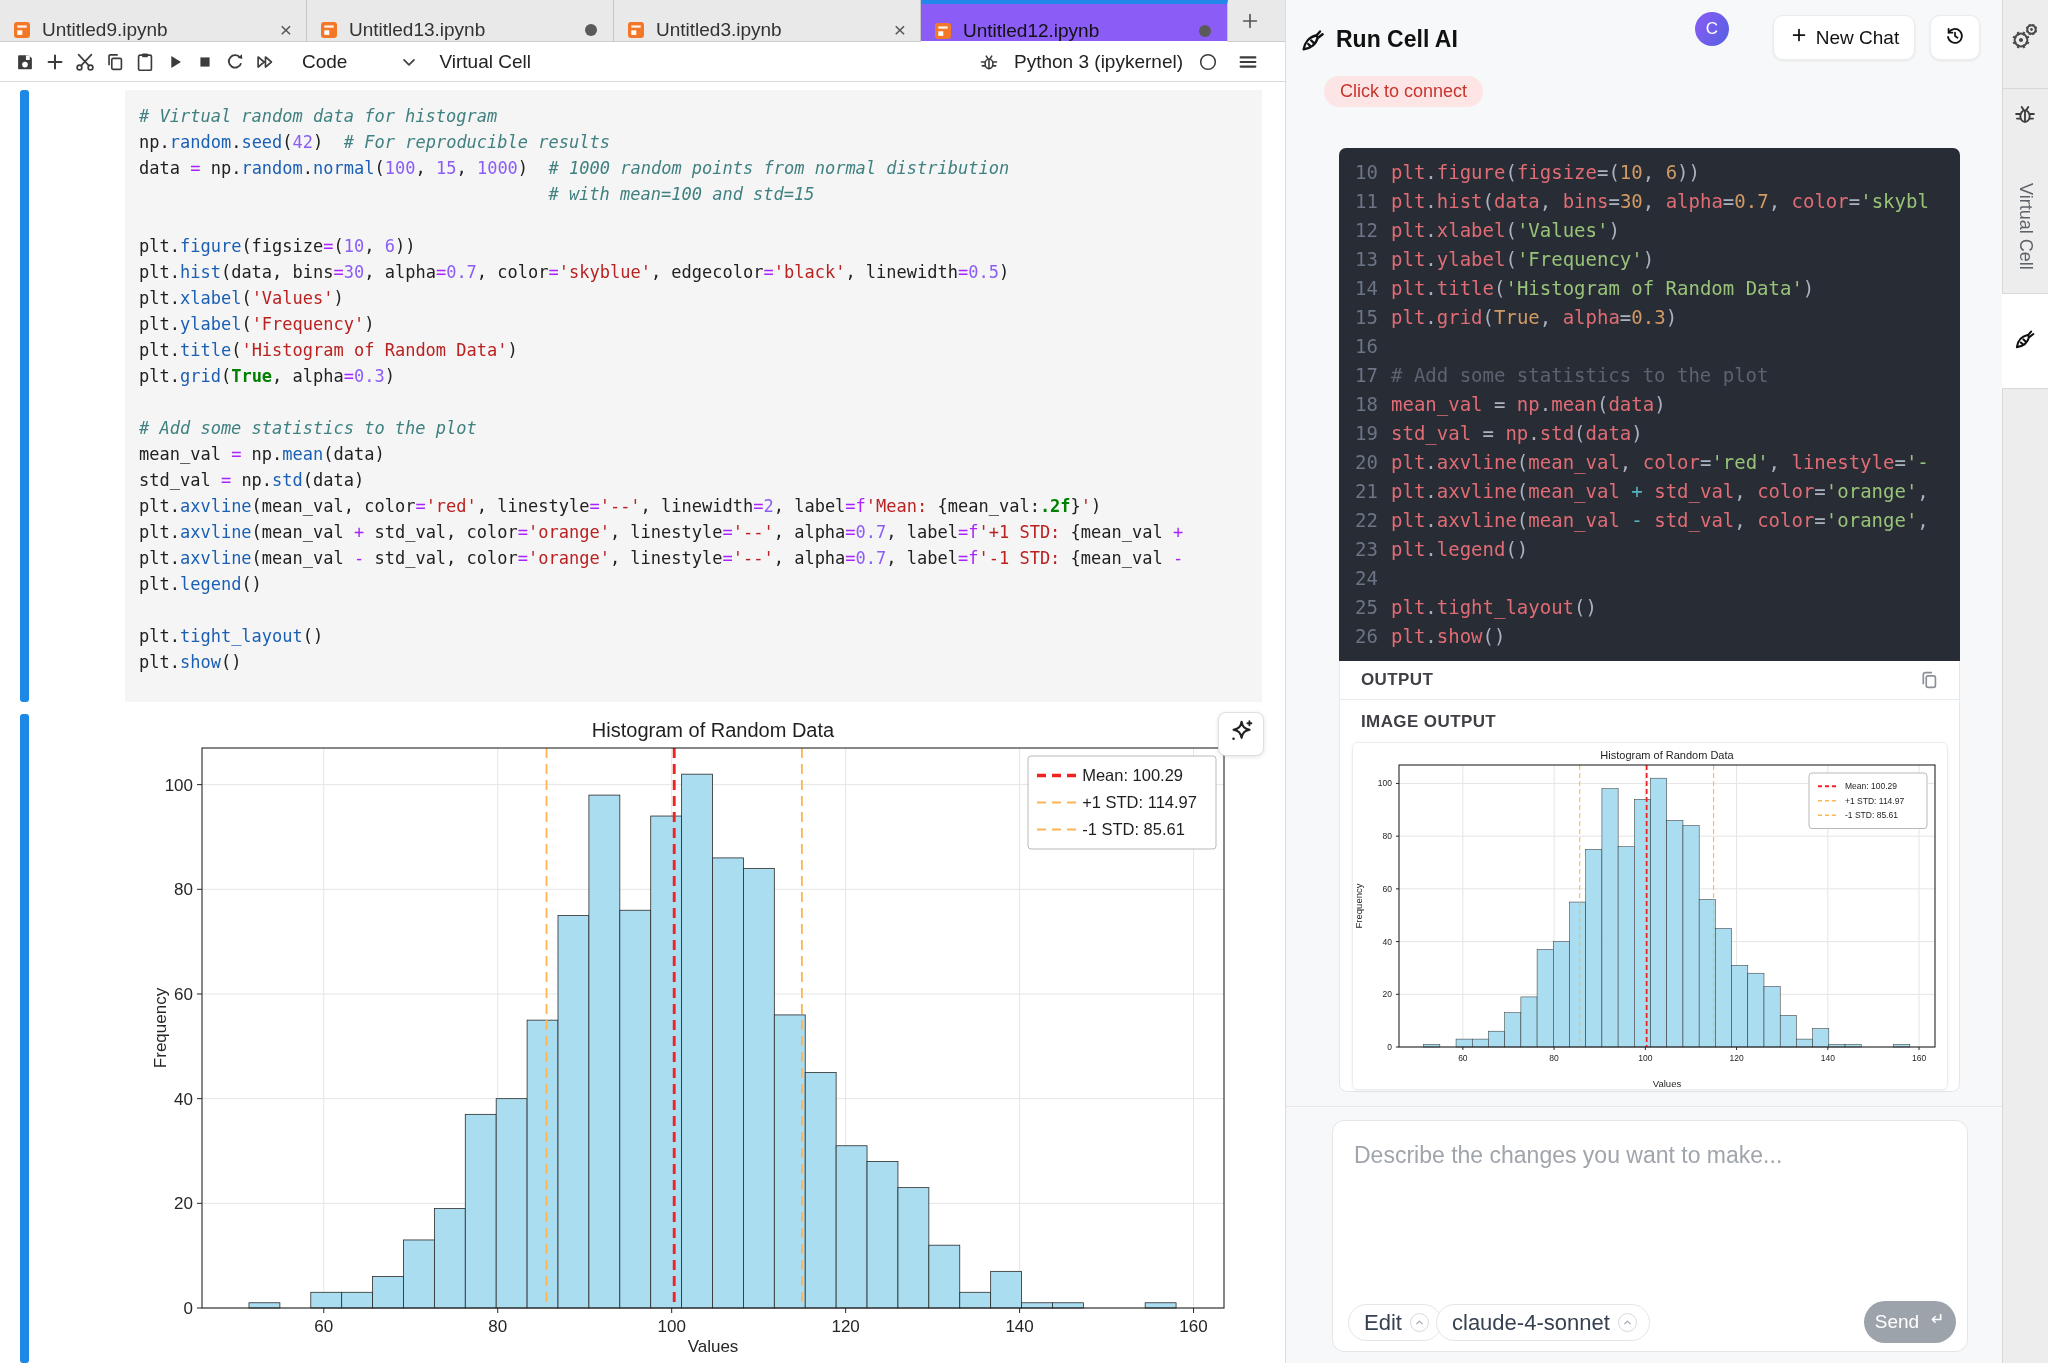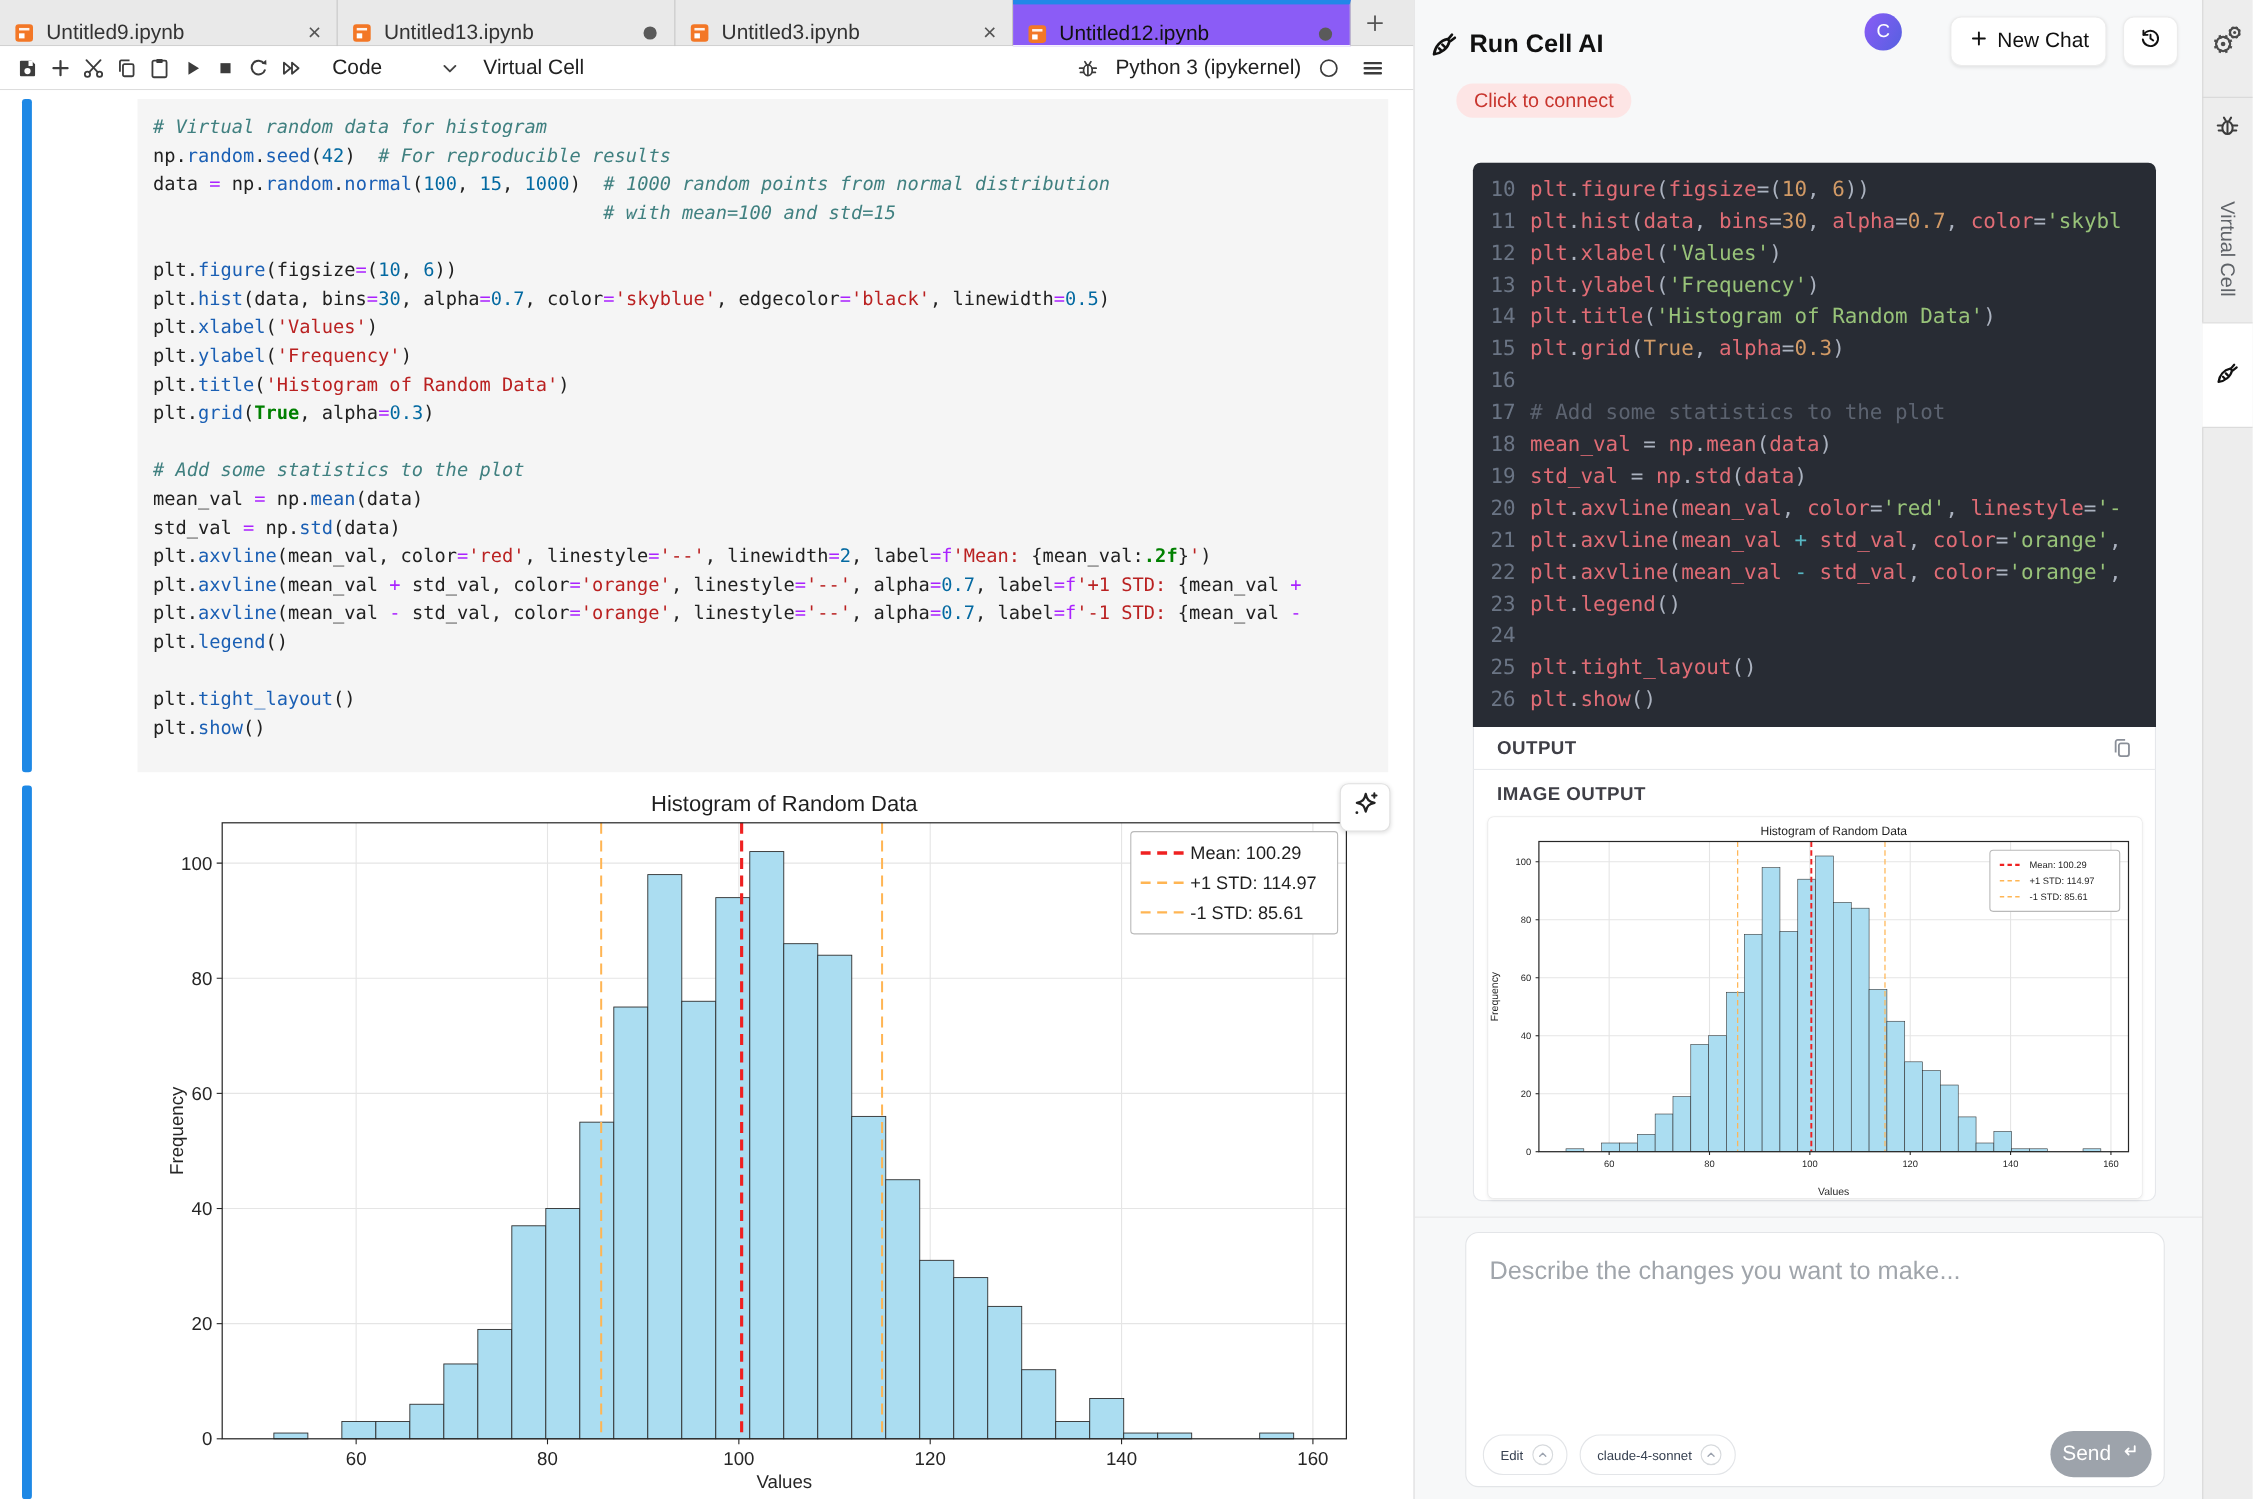--- a/index.html
+++ b/index.html
@@ -26,21 +26,21 @@
   #tb-right { margin-left:auto; display:flex; align-items:center; gap:10px; }
   #kernel-name { font-size:19px; color:#222; }
 
   
   #nb-area { left:0; top:82px; width:1285px; height:1281px; background:#fff; }
   .collapser { position:absolute; left:20px; width:9px; background:#1e88e5; border-radius:3px; cursor:pointer; }
   #code-cell { position:absolute; left:125px; top:90px; width:1137px; height:612px; background:#f5f5f5; padding:13px 0 0 14px; overflow:hidden; cursor:text; }
   #code-cell .cl { font-family:"DejaVu Sans Mono", monospace; font-size:17px; line-height:26px; white-space:pre; color:#212121; }
   .tok-c { color:#408080; font-style:italic; }
   .tok-p { color:#1a5fb4; }
-  .tok-n { color:#0369a1; }
+  .tok-n { color:#8b5cf6; }
   .tok-s { color:#ba2121; }
   .tok-o { color:#aa22ff; }
   .tok-k { color:#008000; font-weight:bold; }
   .tok-f { color:#aa22ff; }
   .tok-g { color:#008000; font-weight:bold; }
   .tok-t { color:#212121; }
   #main-chart { position:absolute; left:150px; top:712px; width:1090px; height:648px; }
   #sparkle-btn { position:absolute; left:1218px; top:712px; width:46px; height:44px; background:#fff; border:1px solid #e0e0e0; border-radius:8px; display:flex; align-items:center; justify-content:center; box-shadow:0 1px 4px rgba(0,0,0,.12); cursor:pointer; z-index:3; }
 
   
@@ -62,21 +62,21 @@
   #output-row { position:absolute; left:1339px; top:661px; width:621px; height:39px; border-bottom:1px solid #e8eaed; display:flex; align-items:center; padding:0 18px 0 22px; }
   #output-label { font-size:17px; font-weight:600; letter-spacing:.4px; color:#3f3f46; }
   #copy-output-btn { margin-left:auto; width:26px; height:26px; display:flex; align-items:center; justify-content:center; cursor:pointer; }
   #image-output-label { position:absolute; left:1361px; top:712px; font-size:17px; font-weight:600; letter-spacing:.4px; color:#3f3f46; }
   #mini-chart { position:absolute; left:1352px; top:742px; width:596px; height:348px; background:#fff; border:1px solid #ececec; border-radius:6px; box-shadow:0 1px 3px rgba(0,0,0,.06); overflow:hidden; }
 
   #panel-divider { position:absolute; left:1286px; top:1106px; width:716px; height:1px; background:#e7e7e9; }
   #input-card { position:absolute; left:1332px; top:1120px; width:636px; height:232px; background:#fff; border:1px solid #e3e5e8; border-radius:12px; }
   #prompt-input { position:absolute; left:1354px; top:1142px; width:590px; height:130px; border:none; outline:none; resize:none; font-family:"Liberation Sans", sans-serif; font-size:23px; color:#333; background:transparent; }
   #prompt-input::placeholder { color:#a0a5ab; }
-  .pill { position:absolute; height:37px; background:#fff; border:1px solid #e3e5e8; border-radius:19px; display:flex; align-items:center; gap:8px; padding:0 12px 0 15px; font-size:12px; color:#374151; cursor:pointer; }
+  .pill { position:absolute; height:37px; background:#fff; border:1px solid #e3e5e8; border-radius:19px; display:flex; align-items:center; gap:8px; padding:0 12px 0 15px; font-size:22px; color:#374151; cursor:pointer; }
   .pill .chev-circ { width:19px; height:19px; border-radius:50%; border:1px solid #d7dadd; display:flex; align-items:center; justify-content:center; }
   #edit-pill { left:1348px; top:1304px; }
   #model-pill { left:1436px; top:1304px; }
   #send-btn { position:absolute; left:1864px; top:1301px; width:92px; height:42px; background:#9da3ab; border:none; border-radius:21px; color:#fff; font-size:19px; font-family:"Liberation Sans", sans-serif; display:flex; align-items:center; justify-content:center; gap:7px; cursor:pointer; }
 
   
   #rail { left:2002px; top:0; width:46px; height:1363px; background:#ededed; border-left:1px solid #d8d8d8; }
   .rail-div { position:absolute; left:2002px; width:46px; height:1px; background:#d8d8d8; }
   .rail-btn { position:absolute; left:2002px; width:46px; display:flex; align-items:center; justify-content:center; cursor:pointer; }
   #rail-vertical-label { position:absolute; left:2002px; top:160px; width:46px; height:132px; writing-mode:vertical-rl; font-size:18px; color:#5f6368; display:flex; align-items:center; justify-content:center; }

